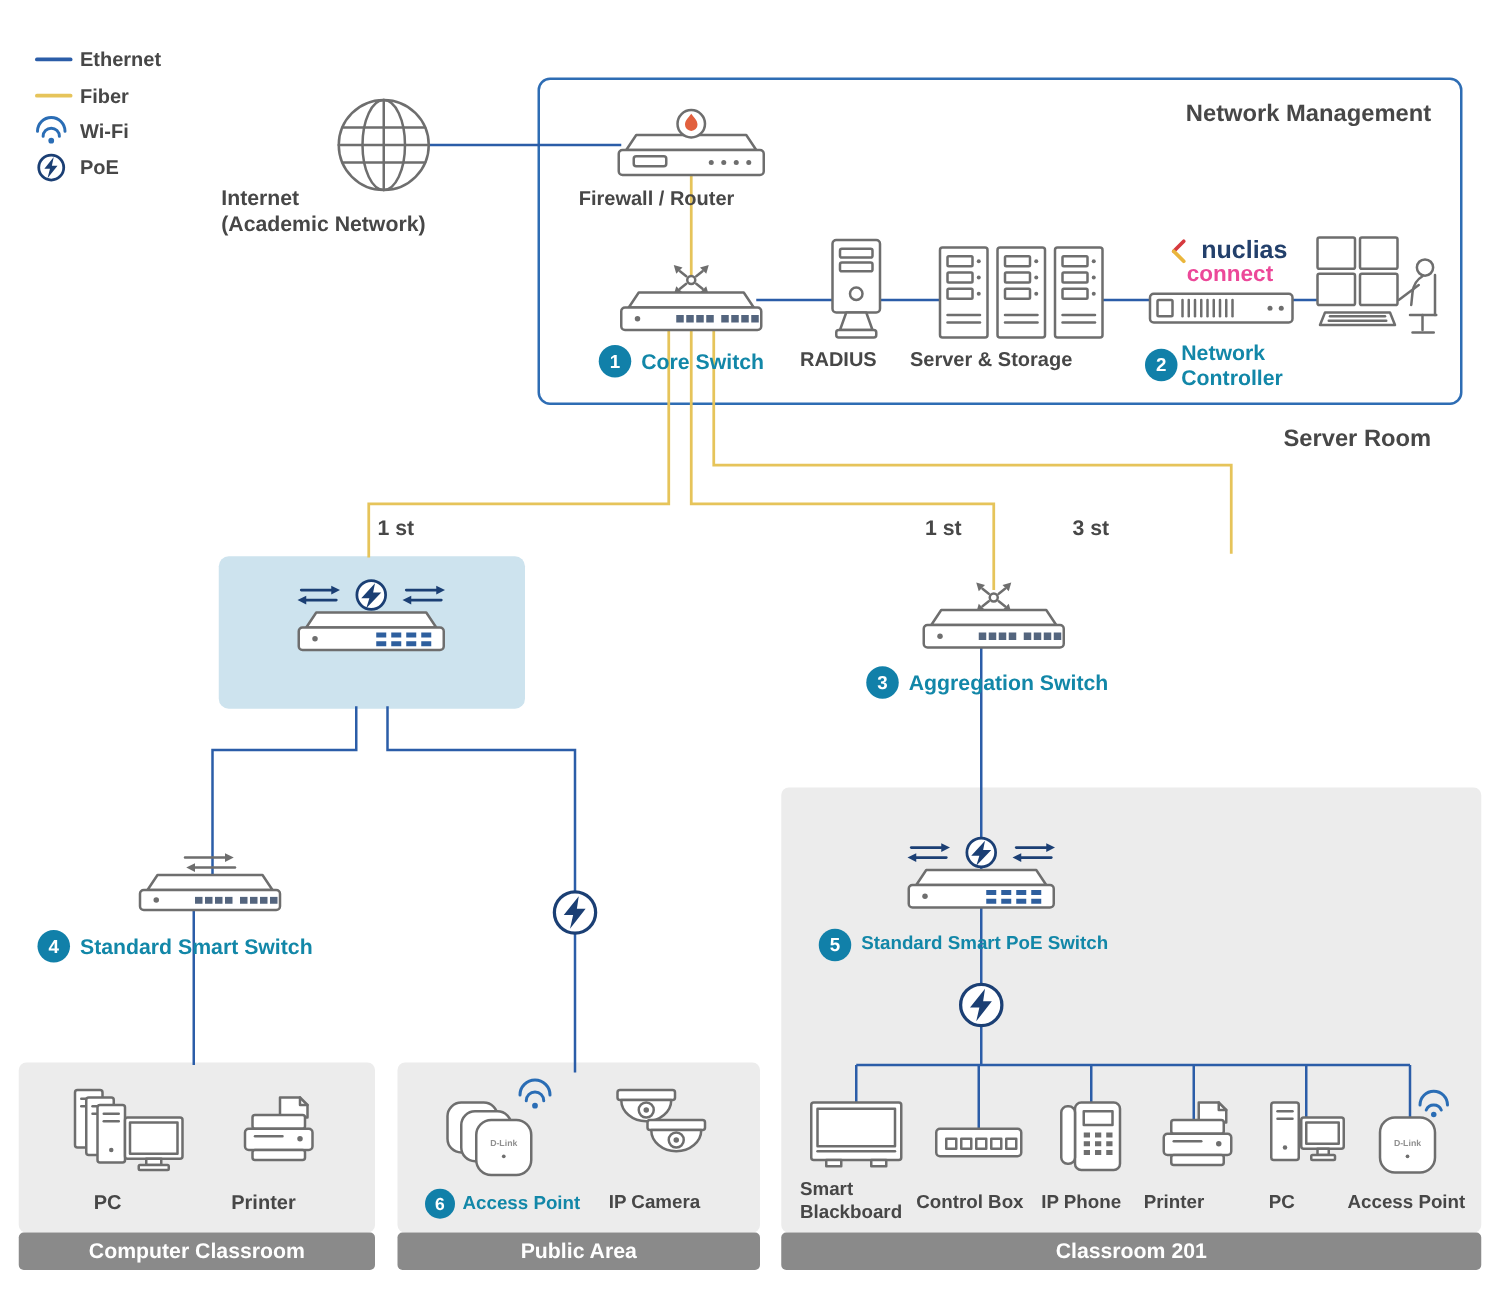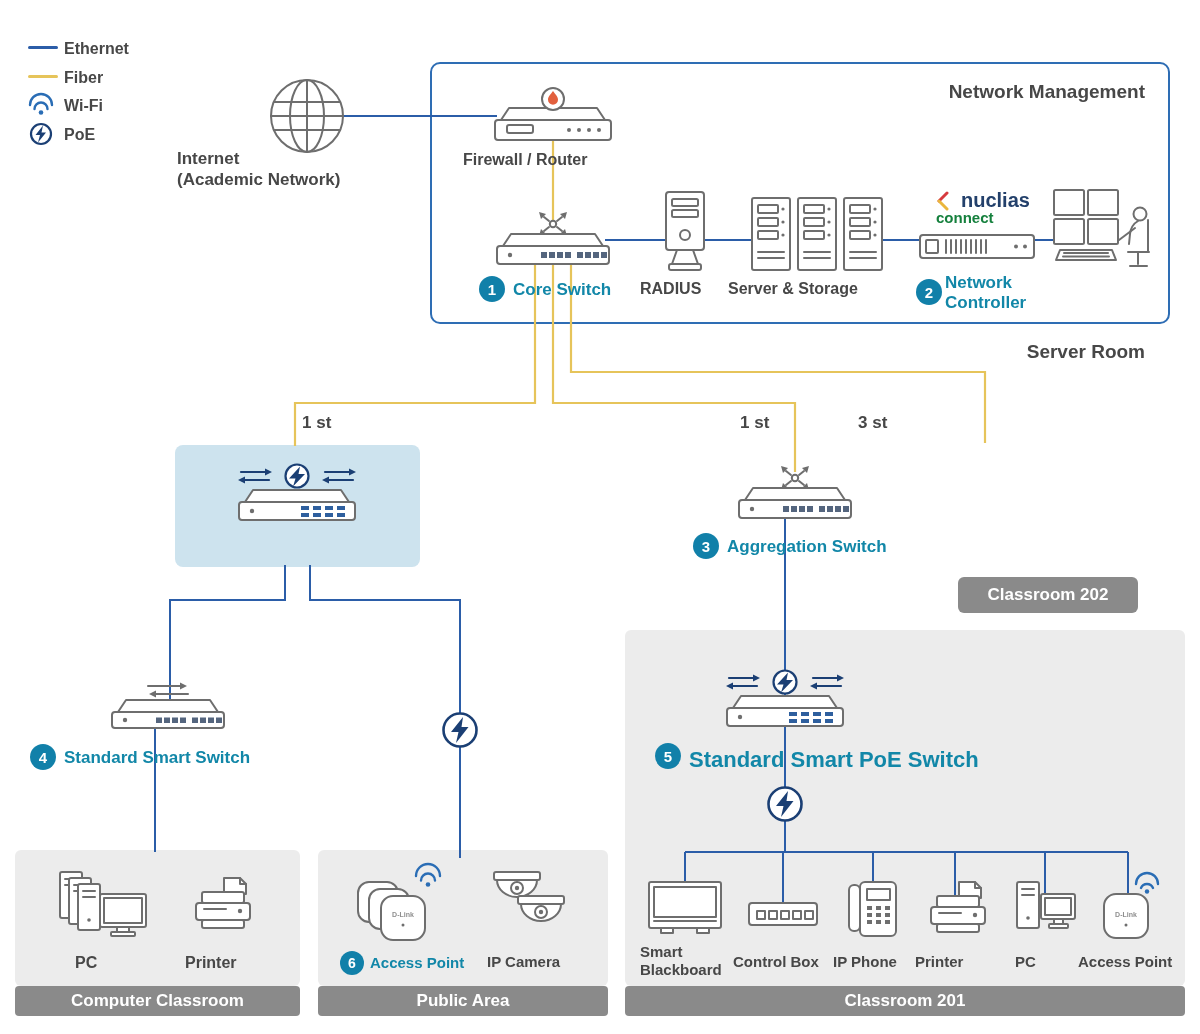--- a/index.html
+++ b/index.html
@@ -189,21 +189,21 @@
   <div class="lblc" style="left:728px;top:279px;width:180px">Server &amp; Storage</div>
 
   <div class="abs" style="left:936px;top:189px;width:100px">
     <div style="display:flex;align-items:center;gap:12px">
       <svg width="13" height="20">
         <path d="M11,2 L3,10" stroke="#d63a3f" stroke-width="3" fill="none" stroke-linecap="round"></path>
         <path d="M3,10 L11,18" stroke="#eab63c" stroke-width="3" fill="none" stroke-linecap="round"></path>
       </svg>
       <span style="font-size:20px;font-weight:800;color:#23406b">nuclias</span>
     </div>
-    <div style="font-size:15px;font-weight:700;color:#15803d;text-align:left;margin-top:-3px;padding-right:4px">connect</div>
+    <div style="font-size:18px;font-weight:700;color:#ec4899;text-align:center;margin-top:-3px;padding-right:4px">connect</div>
   </div>
 
   <svg class="icon" style="left:918px;top:230px" width="120" height="34">
     <rect class="dev" x="2" y="5" width="114" height="23" rx="3"></rect>
     <rect class="devn" x="8" y="10" width="12" height="13" rx="1"></rect>
     <g class="devn" stroke-width="1.5">
       <line x1="28" y1="10" x2="28" y2="23"></line>
         <line x1="33" y1="10" x2="33" y2="23"></line>
       <line x1="38" y1="10" x2="38" y2="23"></line>
         <line x1="43" y1="10" x2="43" y2="23"></line>
@@ -303,21 +303,20 @@
         <rect x="82" y="44" width="6" height="6"></rect>
       <rect x="94" y="44" width="6" height="6"></rect>
         <rect x="102" y="44" width="6" height="6"></rect>
       <rect x="110" y="44" width="6" height="6"></rect>
         <rect x="118" y="44" width="6" height="6"></rect>
     </g>
   </svg>
   <div class="num num26" style="left:693px;top:533px">3</div>
   <div class="lbll teal" style="left:727px;top:536px;font-size:17px">Aggregation Switch</div>
 
-  <div class="zbar" style="left:958px;top:577px;width:180px;height:36px;border-radius:6px">Classroom 202</div>
 
   <svg class="icon" style="left:98px;top:678px" width="140" height="52">
     <g class="devn" stroke-width="2.2">
       <line x1="50" y1="8" x2="82" y2="8"></line>
         <line x1="90" y1="16" x2="58" y2="16"></line>
     </g>
     <g class="fillg">
       <polygon points="82,4.5 89,8 82,11.5"></polygon>
         <polygon points="58,12.5 51,16 58,19.5"></polygon>
     </g>
@@ -366,21 +365,21 @@
         <rect x="96" y="44" width="8" height="4"></rect>
       <rect x="108" y="44" width="8" height="4"></rect>
         <rect x="120" y="44" width="8" height="4"></rect>
       <rect x="84" y="51" width="8" height="4"></rect>
         <rect x="96" y="51" width="8" height="4"></rect>
       <rect x="108" y="51" width="8" height="4"></rect>
         <rect x="120" y="51" width="8" height="4"></rect>
     </g>
   </svg>
   <div class="num num26" style="left:655px;top:743px">5</div>
-  <div class="lbll teal" style="left:689px;top:746px;font-size:22px">Standard Smart PoE Switch</div>
+  <div class="lbll teal" style="left:689px;top:746px;font-size:15px">Standard Smart PoE Switch</div>
 
   <svg class="icon" style="left:765px;top:784px" width="40" height="40">
     <circle cx="20" cy="20" r="16.5" fill="#fff" stroke="#1b3f74" stroke-width="2.6"></circle>
     <polygon fill="#1b3f74" points="23,7 11,22 18.5,22 16,33 28.5,17 21.5,17"></polygon>
   </svg>
 
   <svg class="icon" style="left:58px;top:870px" width="92" height="72">
     <g>
       <rect class="dev" x="2" y="2" width="22" height="46" rx="2"></rect>
       <line class="devn" x1="7" y1="9" x2="19" y2="9"></line>

